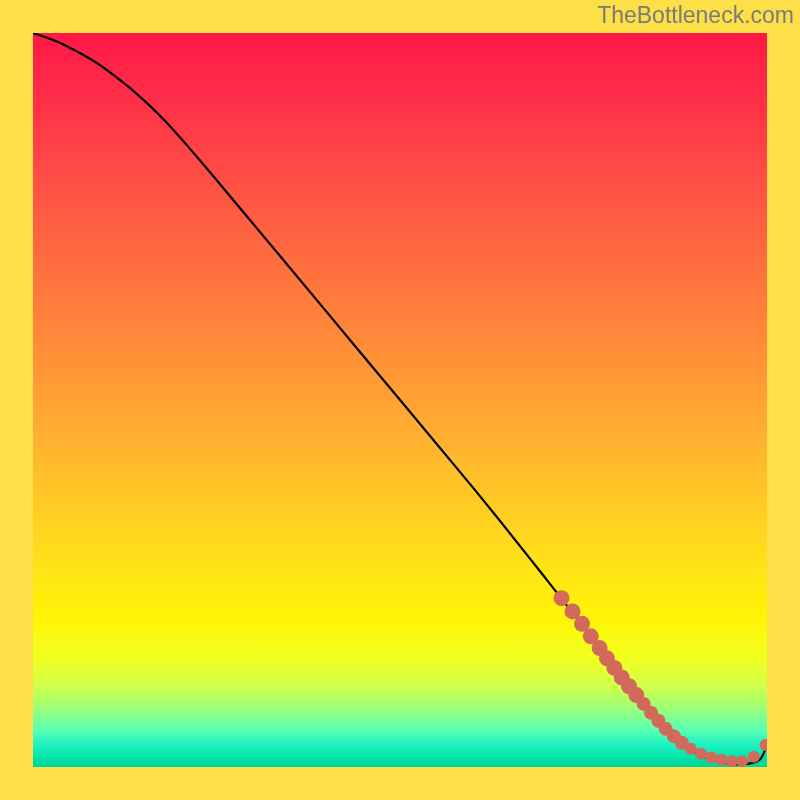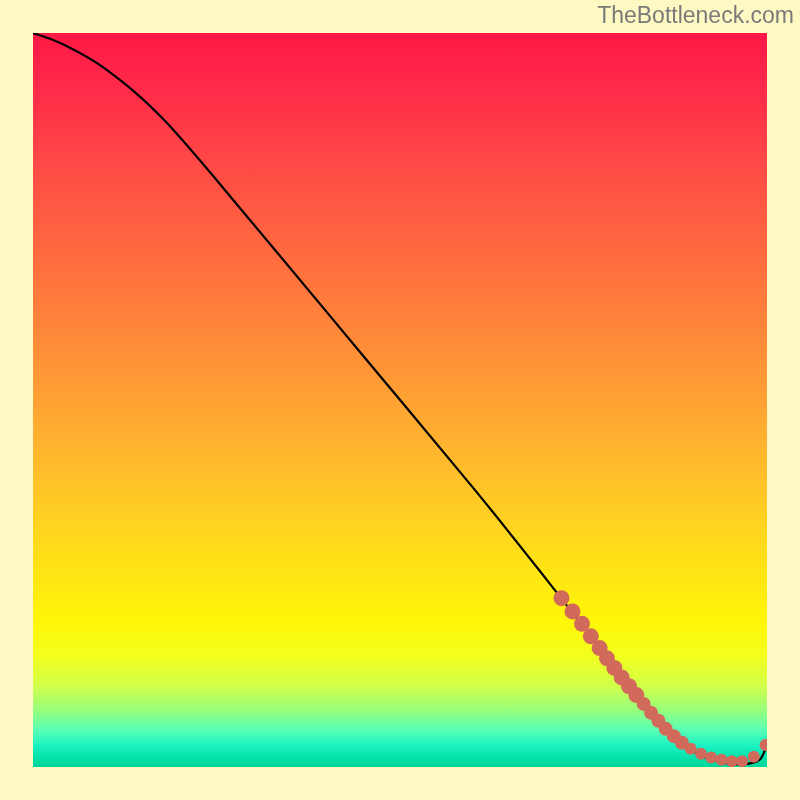--- a/index.html
+++ b/index.html
@@ -8,21 +8,21 @@
     width: 800px;
     height: 800px;
     background: #000;
     font-family: Arial, Helvetica, sans-serif;
     overflow: hidden;
   }
   .wrap {
     position: relative;
     width: 800px;
     height: 800px;
-    background: #fef9c3;
+    background: #fde047;
   }
   .watermark {
     position: absolute;
     top: 2px;
     right: 6px;
     color: #7a7a7a;
     font-size: 23px;
     font-weight: 400;
     letter-spacing: 0px;
     user-select: none;

